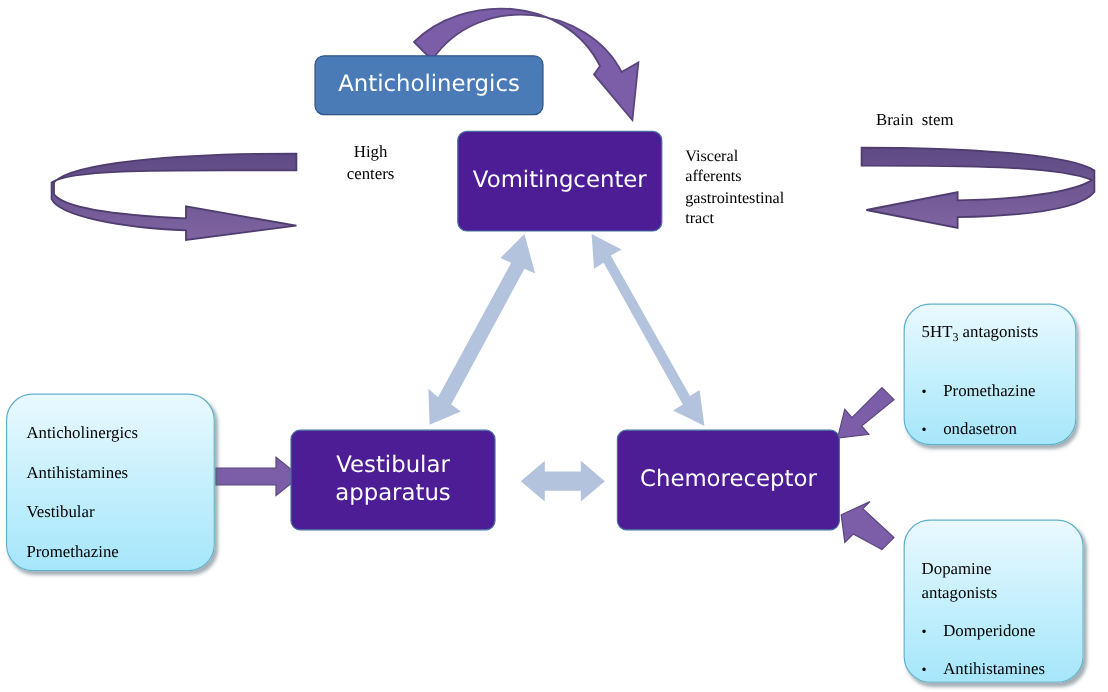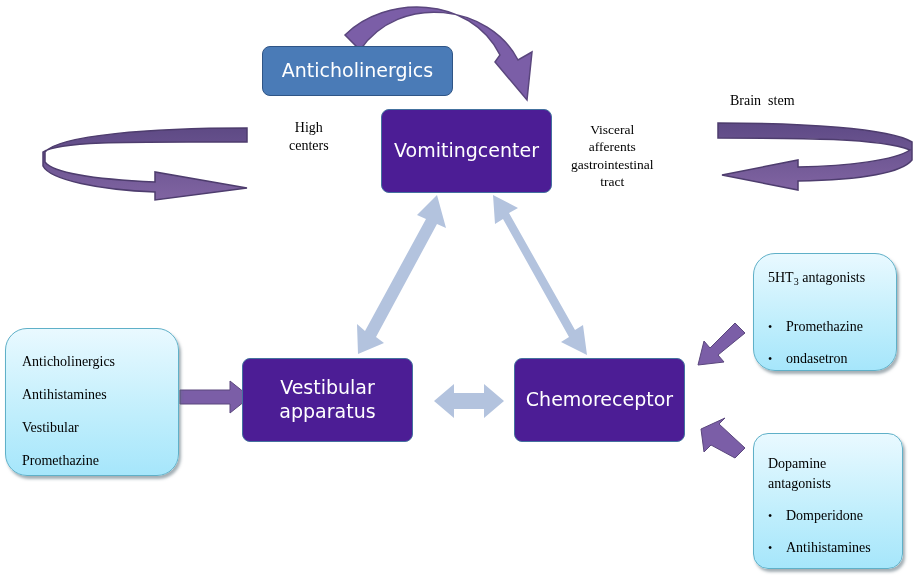--- a/index.html
+++ b/index.html
@@ -10,21 +10,21 @@
     border-radius: 8px; color: #ffffff; display: flex; align-items: center; justify-content: center;
     text-align: center; font-family: "DejaVu Sans", sans-serif; box-sizing: border-box;
   }
   .bluebox span { display: block; line-height: 1.25; }
   .cyanbox {
     position: absolute; border: 1px solid #5fb0c8; border-radius: 22px;
     background: linear-gradient(to bottom, #e9f9ff 0%, #bfeefc 60%, #a6e6fb 100%);
     box-shadow: 2px 3px 3px rgba(90,110,120,0.55);
     font-family: "Liberation Serif", serif; font-size: 14px; color: #000; box-sizing: border-box;
   }
-  .label { position: absolute; font-family: "Liberation Serif", serif; font-size: 14px; color: #000; line-height: 1.3; text-align: center; }
+  .label { position: absolute; font-family: "Liberation Serif", serif; font-size: 14px; color: #000; line-height: 1.3; }
   .bul::before { content: "\2022"; display: inline-block; width: 18px; font-size: 12px; }
   sub { font-size: 10px; vertical-align: -3px; }
 </style>
 </head>
 <body>
 
 <div id="canvas">
 
   <svg class="overlay" width="923" height="577" viewBox="0 0 923 577">
     <defs>
@@ -59,21 +59,21 @@
     <span>Vomitingcenter</span>
   </div>
 
   <div class="bluebox" style="left:242px; top:358px; width:171px; height:84px; font-size:19px;">
     <div>
       <span>Vestibular</span>
       <span>apparatus</span>
     </div>
   </div>
 
-  <div class="bluebox" style="left:514px; top:358px; width:171px; height:84px; font-size:19px;">
+  <div class="bluebox" style="left:514px; top:358px; width:186px; height:84px; font-size:19px;">
     <div>
       <span>Chemoreceptor</span>
     </div>
   </div>
 
   <div class="label" style="left:289px; top:119px; text-align:center;">
     <div>High</div>
     <div>centers</div>
   </div>
 
@@ -94,21 +94,21 @@
   </div>
 
   <div class="cyanbox" style="left:753px; top:253px; width:144px; height:118px; padding:16px 0 0 14px;">
     <div style="margin-bottom:32px;">
       <span>5HT</span><sub>3</sub><span> antagonists</span>
     </div>
     <div class="bul" style="margin-bottom:16px;">Promethazine</div>
     <div class="bul">ondasetron</div>
   </div>
 
-  <div class="cyanbox" style="left:753px; top:433px; width:150px; height:136px; padding:20px 0 0 14px;border-radius:15px;">
+  <div class="cyanbox" style="left:753px; top:433px; width:150px; height:136px; padding:31px 0 0 14px;">
     <div style="margin-bottom:14px; line-height:20px;">
       <div>Dopamine</div>
       <div>antagonists</div>
     </div>
     <div class="bul" style="margin-bottom:16px;">Domperidone</div>
     <div class="bul">Antihistamines</div>
   </div>
 
 </div>
 

